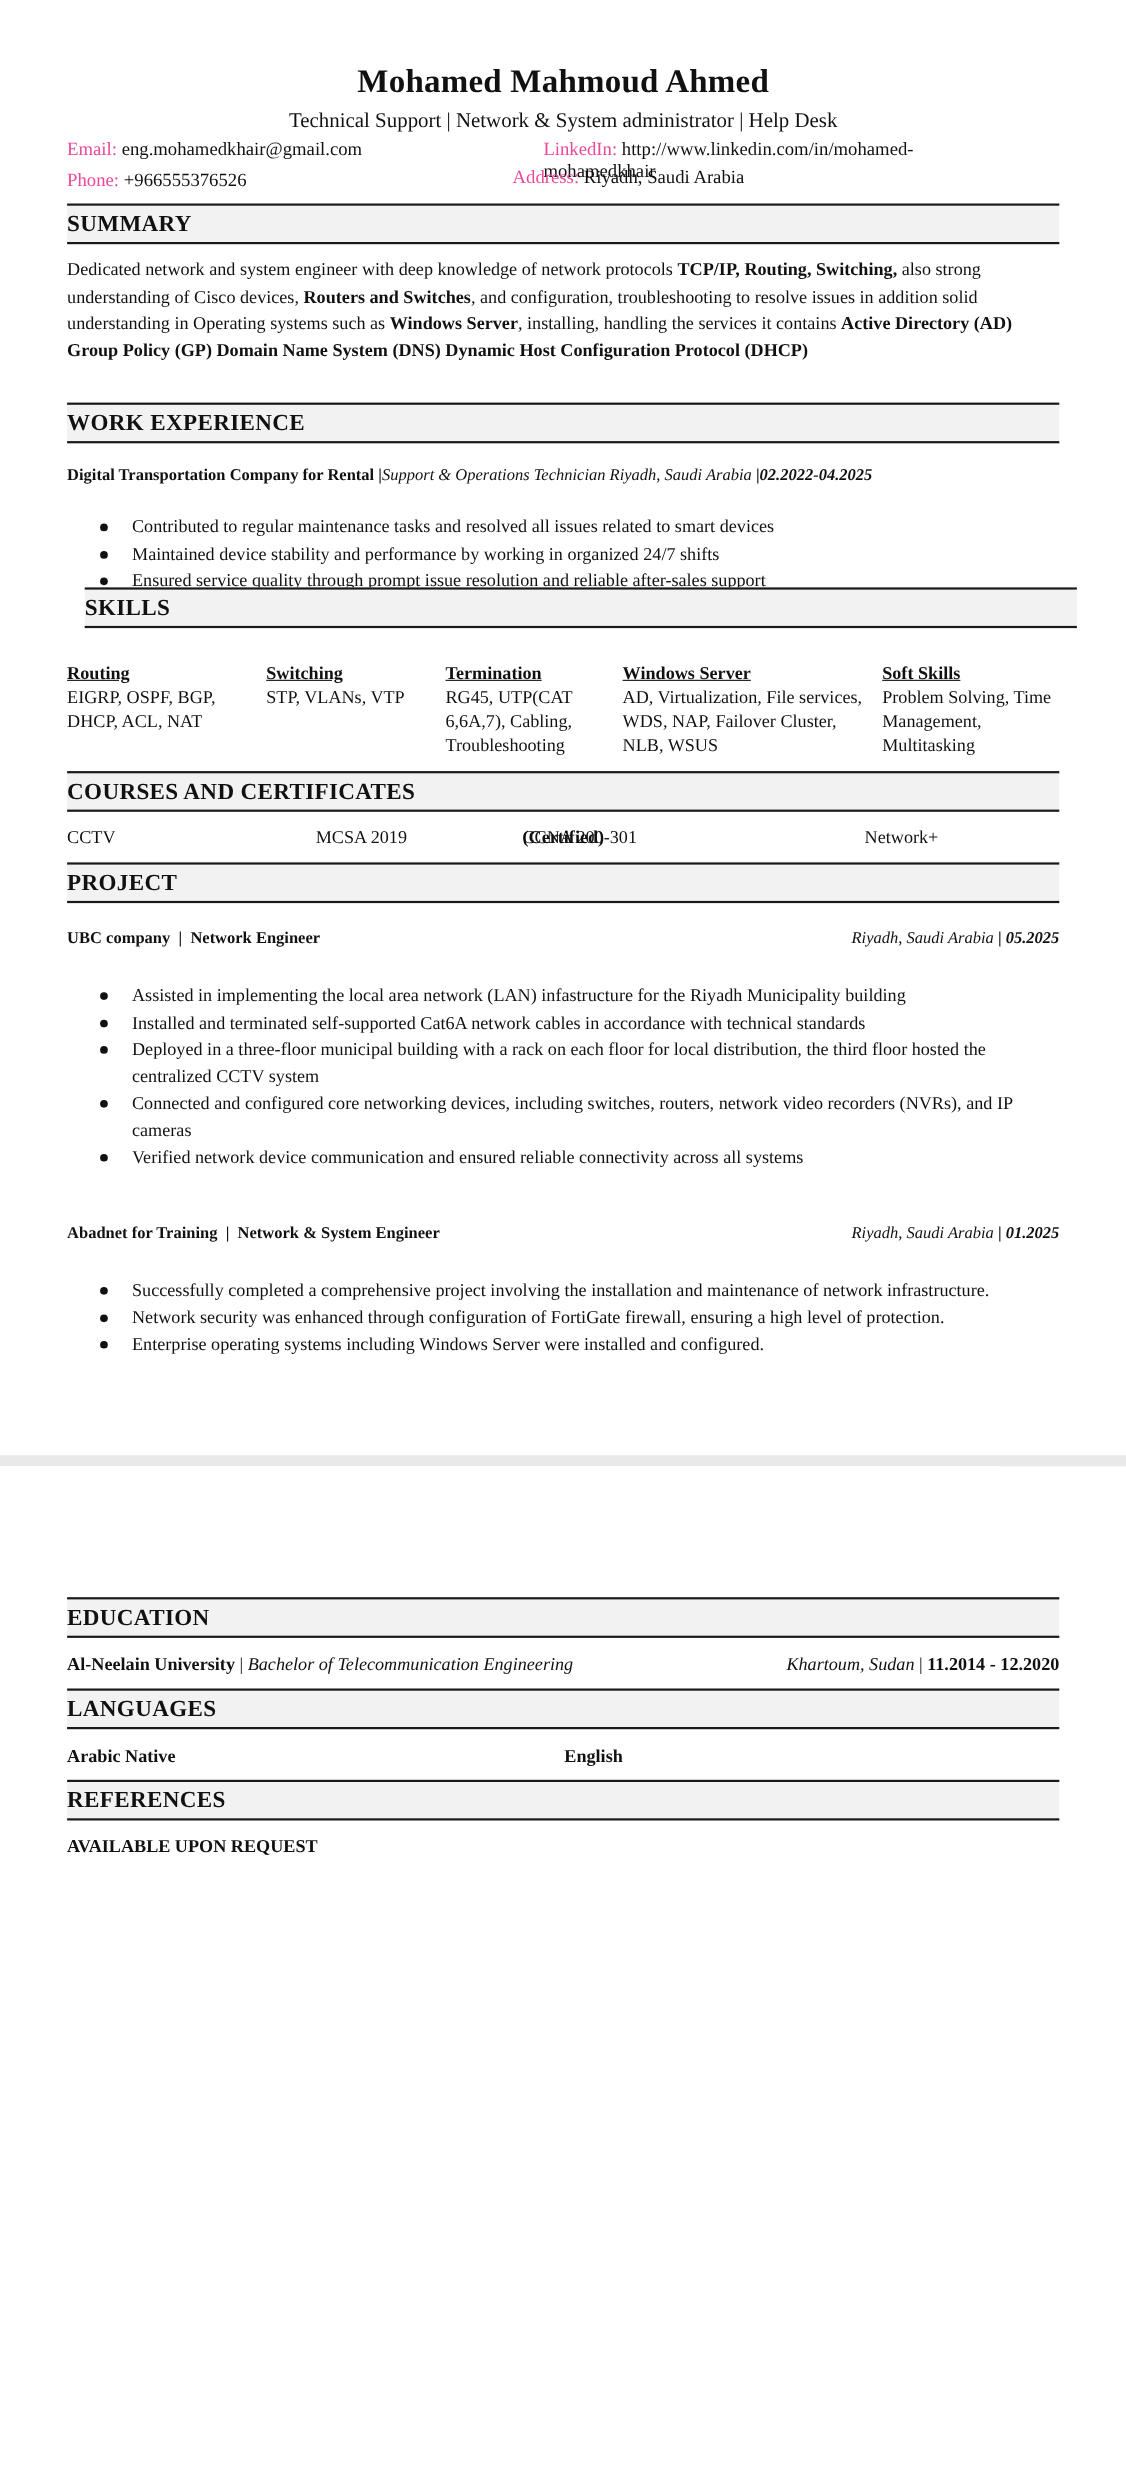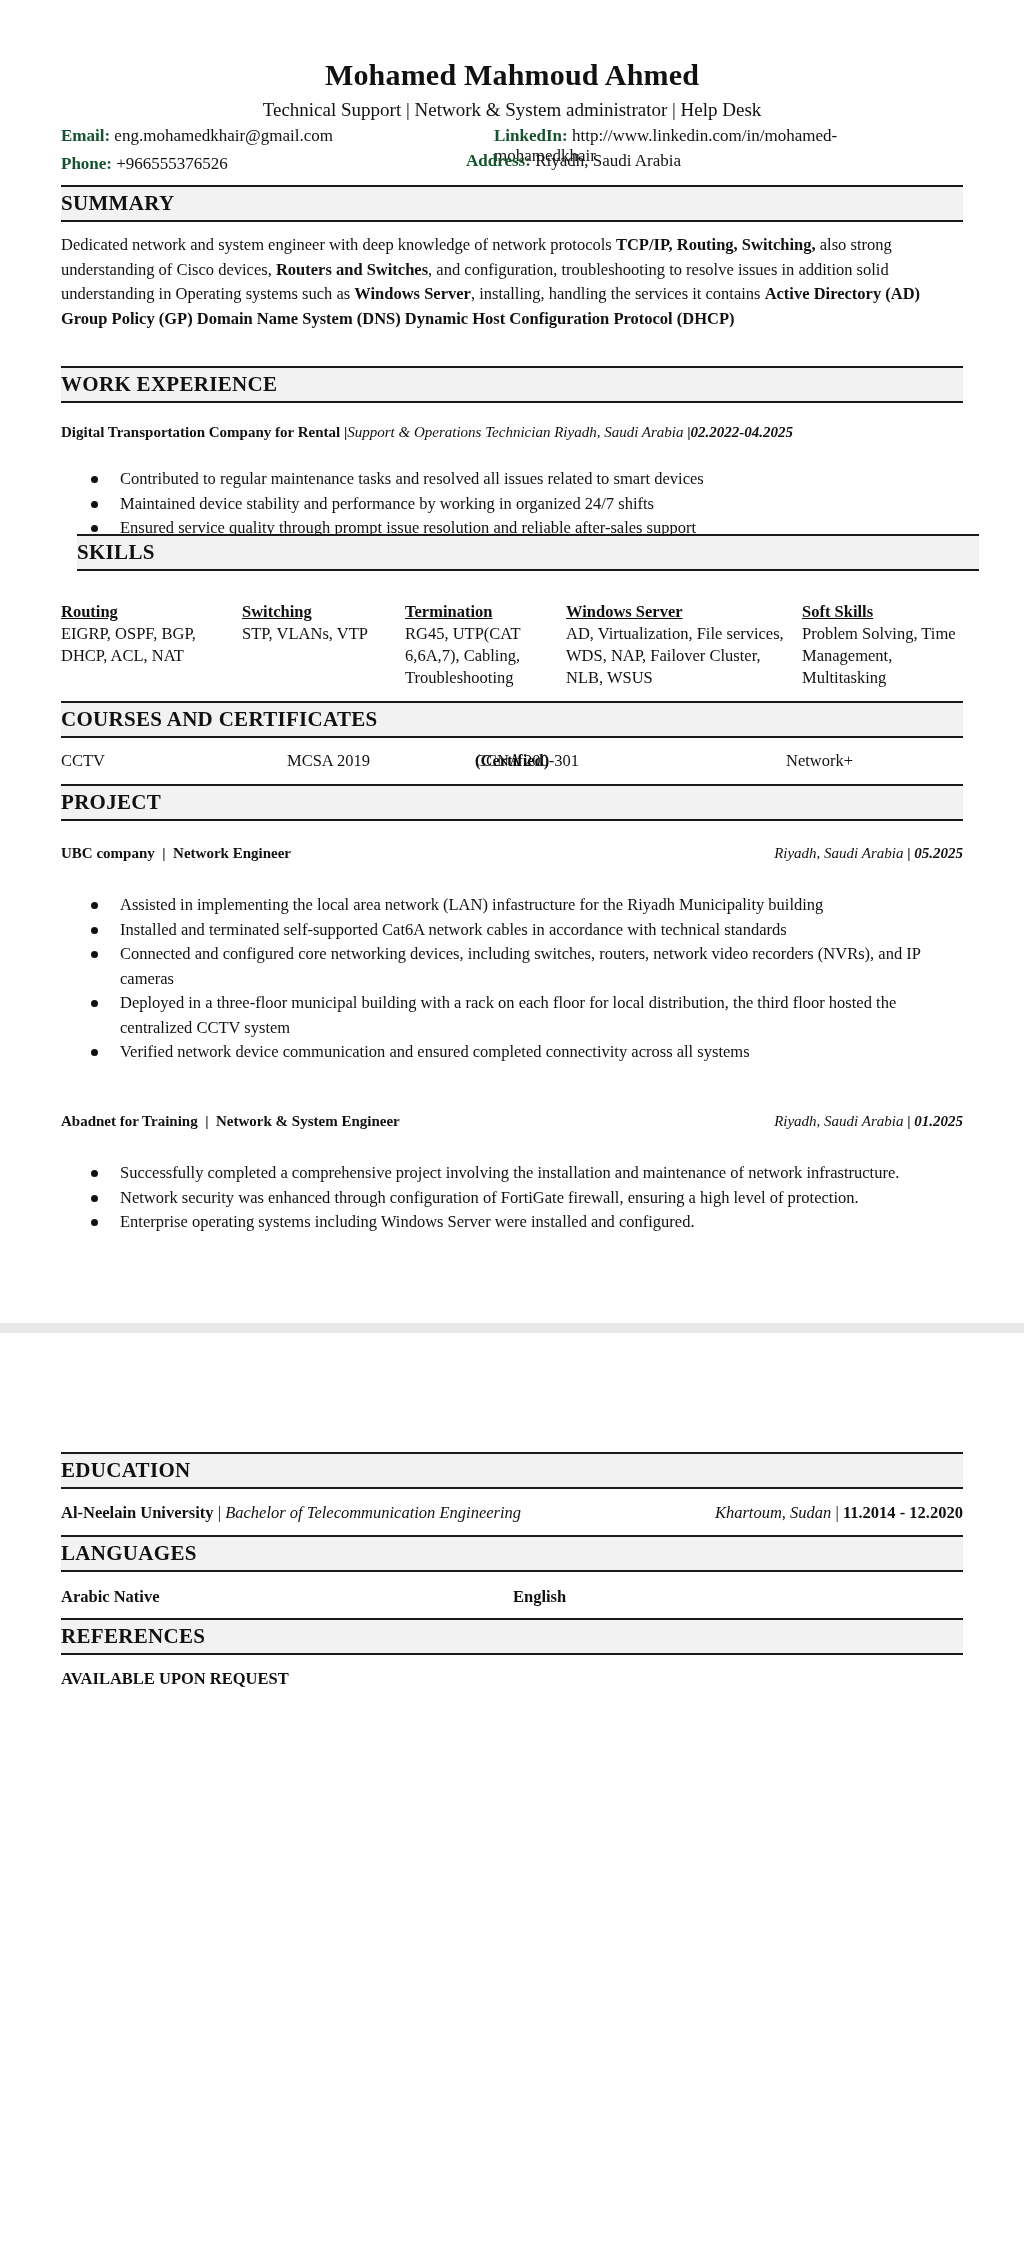--- a/index.html
+++ b/index.html
@@ -10,21 +10,21 @@
   }
   .page { position: absolute; left: 0; width: 908px; background: #fff; }
   .page1 { top: 0; height: 1323px; }
   .page-gap { position: absolute; left: 0; top: 1323px; width: 1024px; height: 10px; background: #e9e9e9; }
   .page2 { top: 1333px; height: 931px; }
 
   .name { position: absolute; left: 0; width: 1024px; top: 58px; text-align: center;
           font-size: 30px; font-weight: bold; letter-spacing: 0.2px; }
   .tagline { position: absolute; left: 0; width: 1024px; top: 99px; text-align: center; font-size: 19px; }
   .contact { position: absolute; font-size: 17px; }
-  .contact .lbl { color: #14532d; font-weight: bold; }
+  .contact .lbl { color: #ec4899; font-weight: normal; }
 
   .sec-head {
     position: absolute; left: 61px; width: 902px; height: 33px;
     background: #f2f2f2; border-top: 2px solid #1a1a1a; border-bottom: 2px solid #1a1a1a;
     font-size: 21px; font-weight: bold; line-height: 33px; padding-left: 0; box-sizing: content-box;
     letter-spacing: 0.3px;
   }
   .sec-head span { padding-left: 0; }
 
   .para { position: absolute; left: 61px; width: 902px; font-size: 16.5px; line-height: 24.5px; }
@@ -119,23 +119,23 @@
 
   <div class="sec-head" style="top:784px;"><span>PROJECT</span></div>
 
   <div class="job-line" style="top:845px;">
     <span class="bd">UBC company</span><span class="bd" style="white-space:pre;">  |  </span><span class="bd">Network Engineer</span>
     <span class="right"><span class="it">Riyadh, Saudi Arabia </span><span class="bd">| </span><span class="bd it">05.2025</span></span>
   </div>
   <ul class="bullets" style="top:893px;">
     <li><span class="dot"></span><span>Assisted in implementing the local area network (LAN) infastructure for the Riyadh Municipality building</span></li>
     <li><span class="dot"></span><span>Installed and terminated self-supported Cat6A network cables in accordance with technical standards</span></li>
+    <li><span class="dot"></span><span>Deployed in a three-floor municipal building with a rack on each floor for local distribution, the third floor hosted the centralized CCTV system</span></li>
     <li><span class="dot"></span><span>Connected and configured core networking devices, including switches, routers, network video recorders (NVRs), and IP cameras</span></li>
-    <li><span class="dot"></span><span>Deployed in a three-floor municipal building with a rack on each floor for local distribution, the third floor hosted the centralized CCTV system</span></li>
-    <li><span class="dot"></span><span>Verified network device communication and ensured completed connectivity across all systems</span></li>
+    <li><span class="dot"></span><span>Verified network device communication and ensured reliable connectivity across all systems</span></li>
   </ul>
 
   <div class="job-line" style="top:1113px;">
     <span class="bd">Abadnet for Training</span><span class="bd" style="white-space:pre;">  |  </span><span class="bd">Network &amp; System Engineer</span>
     <span class="right"><span class="it">Riyadh, Saudi Arabia </span><span class="bd">| </span><span class="bd it">01.2025</span></span>
   </div>
   <ul class="bullets" style="top:1161px;">
     <li><span class="dot"></span><span>Successfully completed a comprehensive project involving the installation and maintenance of network infrastructure.</span></li>
     <li><span class="dot"></span><span>Network security was enhanced through configuration of FortiGate firewall, ensuring a high level of protection.</span></li>
     <li><span class="dot"></span><span>Enterprise operating systems including Windows Server were installed and configured.</span></li>

